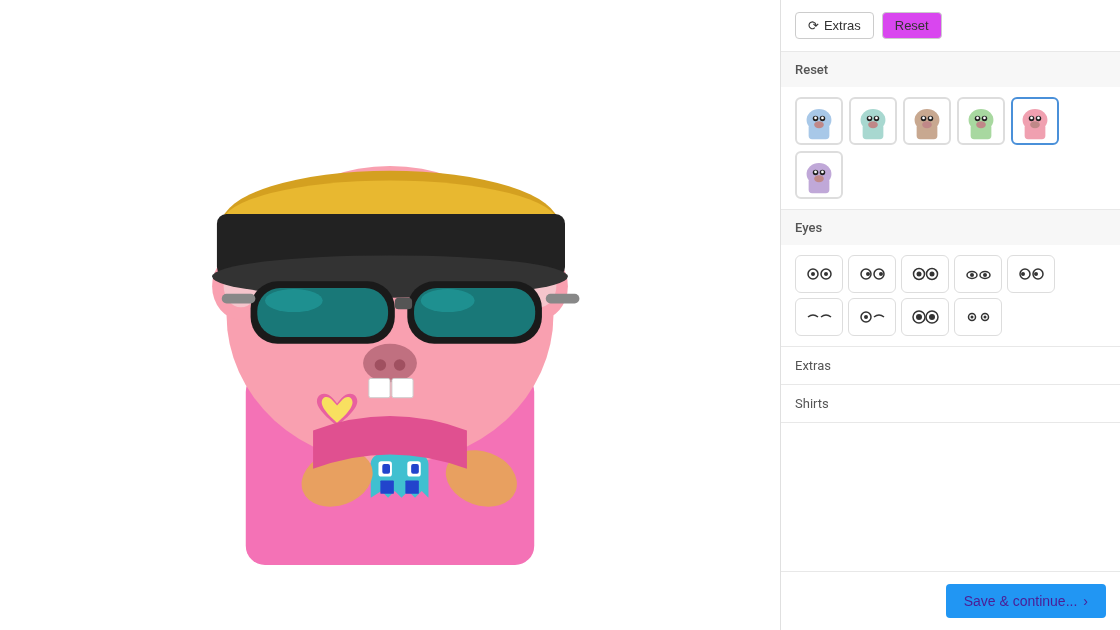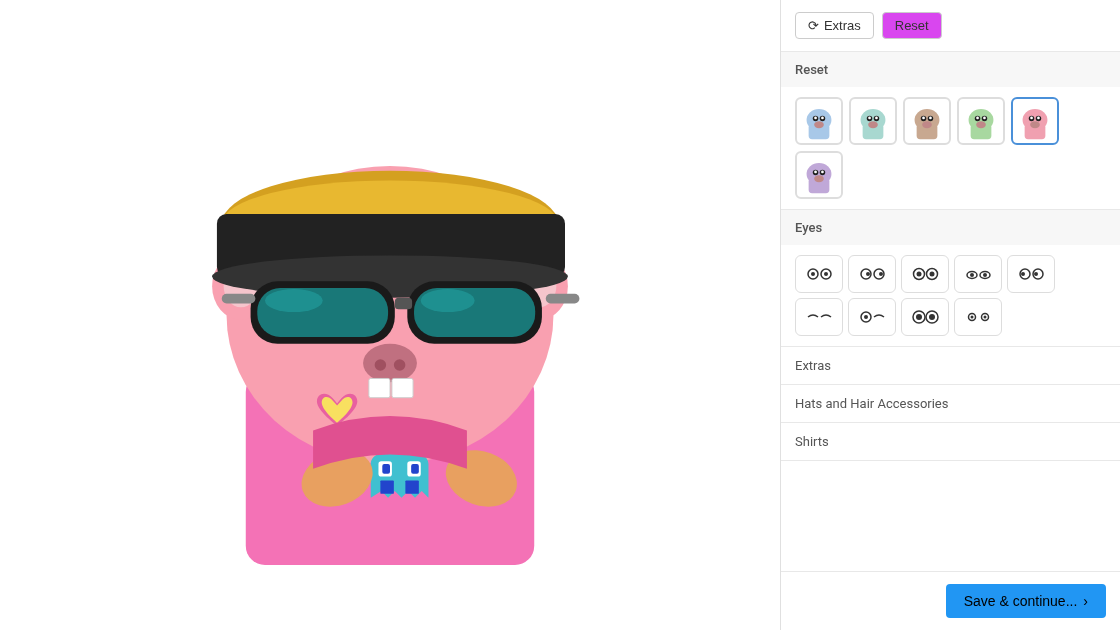--- a/index.html
+++ b/index.html
@@ -137,21 +137,21 @@
       margin-top: auto;
       padding: 12px 14px;
       border-top: 1px solid #e8e8e8;
       display: flex;
       justify-content: flex-end;
     }
 
     .btn-save {
       padding: 9px 18px;
       background: #2196f3;
-      color: #000000;
+      color: #4c1d95;
       border: none;
       border-radius: 4px;
       font-size: 14px;
       cursor: pointer;
       display: flex;
       align-items: center;
       gap: 6px;
     }
 
     
@@ -438,25 +438,20 @@
 
   <div class="collapse-section">
     <div class="collapse-header">
       <span>Extras</span>
     </div>
   </div>
 
 
 
 
-  <div class="collapse-section">
-    <div class="collapse-header">
-      <span>Hats and Hair Accessories</span>
-    </div>
-  </div>
 
   <div class="collapse-section">
     <div class="collapse-header">
       <span>Shirts</span>
     </div>
   </div>
 
   <div class="bottom-bar">
     <button class="btn-save">
       <span>Save &amp; continue...</span>

